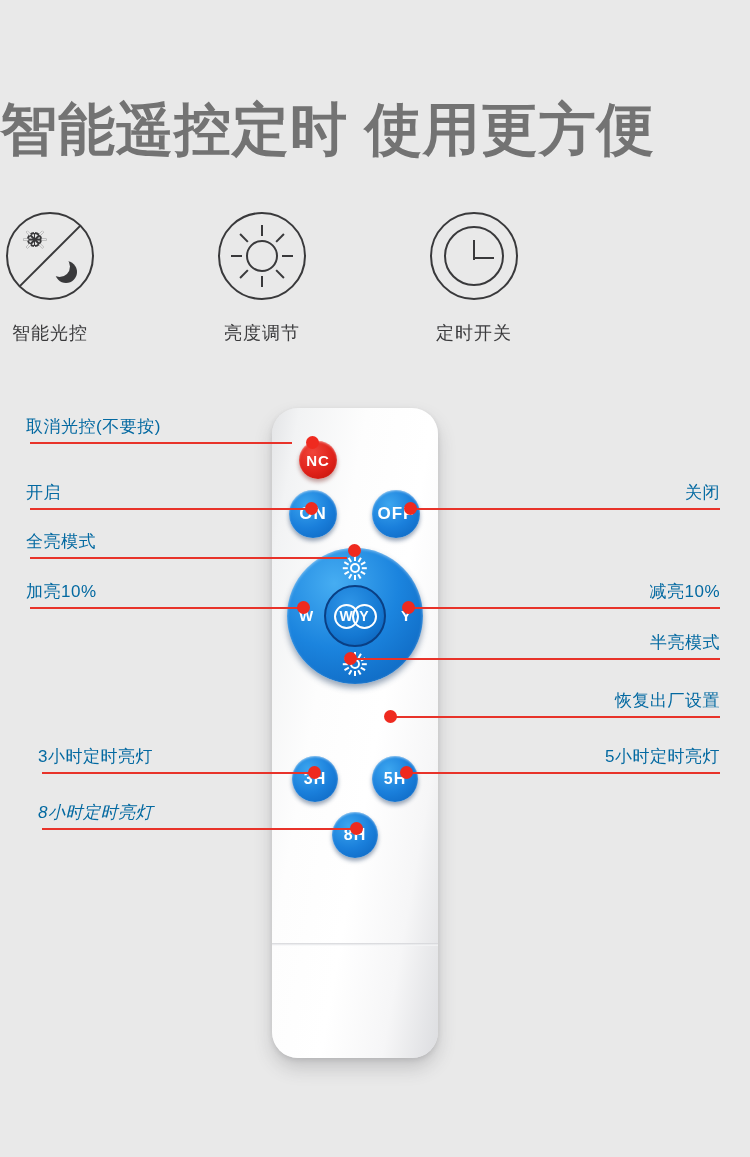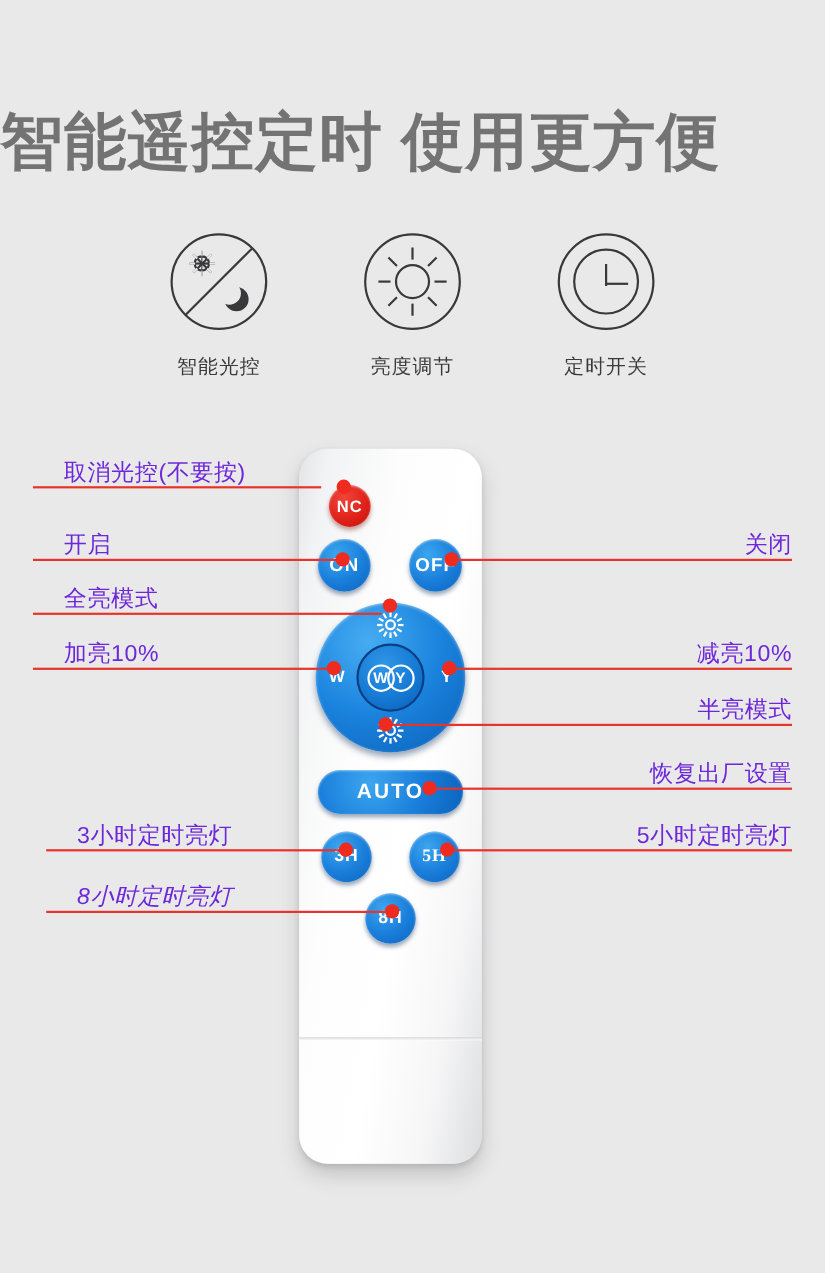--- a/index.html
+++ b/index.html
@@ -30,22 +30,22 @@
     white-space: nowrap;
   }
 
   
   #features {
     position: absolute;
     top: 212px;
     left: 0;
     width: 750px;
     display: flex;
-    justify-content: center;
-    gap: 76px;
+    justify-content: flex-start;
+    gap: 112px;
   }
   .feature {
     width: 100px;
     display: flex;
     flex-direction: column;
     align-items: center;
   }
   .feat-icon {
     width: 88px;
     height: 88px;
@@ -317,21 +317,21 @@
   #dp-right { right: 12px; }
 
   #btn-auto {
     left: 17px; top: 292px;
     width: 132px; height: 40px;
     border-radius: 20px;
     font-size: 19px;
     letter-spacing: 2px;
   }
   #btn-3h { left: 20px;  top: 348px; width: 46px; height: 46px; font-size: 16px; }
-  #btn-5h { left: 100px; top: 348px; width: 46px; height: 46px; font-size: 16px; font-family: Liberation Serif, serif; }
+  #btn-5h { left: 100px; top: 348px; width: 46px; height: 46px; font-size: 16px; }
   #btn-8h { left: 60px;  top: 404px; width: 46px; height: 46px; font-size: 16px; }
 
   
   .anno {
     position: absolute;
     z-index: 5;
   }
   .anno-line {
     position: absolute;
     height: 1.6px;
@@ -341,25 +341,24 @@
     position: absolute;
     width: 13px;
     height: 13px;
     margin-top: -5.7px;
     border-radius: 50%;
     background: #ef2a1f;
     z-index: 6;
   }
   .anno-text {
     position: absolute;
-    font-size: 21px;
-    color: #6d28d9;
+    font-size: 17px;
+    color: #0369a1;
     white-space: nowrap;
     letter-spacing: 0.5px;
-    margin-left: 32px;
   }
   .anno-text.right { text-align: right; }
 </style>
 </head>
 <body>
 
 <div id="headline">智能遥控定时 使用更方便</div>
 
 <div id="features">
 
@@ -470,19 +469,18 @@
 
     <div class="dp-side" id="dp-left">W</div>
     <div class="dp-side" id="dp-right">Y</div>
 
     <div id="dpad-center">
       <div class="wy-circle">W</div>
       <div class="wy-circle">Y</div>
     </div>
   </div>
 
-  <div class="btn blue" id="btn-auto">AUTO</div>
   <div class="btn btn-round blue" id="btn-3h">3H</div>
   <div class="btn btn-round blue" id="btn-5h">5H</div>
   <div class="btn btn-round blue" id="btn-8h">8H</div>
 
   <div id="remote-seam"></div>
 </div>
 
 </body></html>

